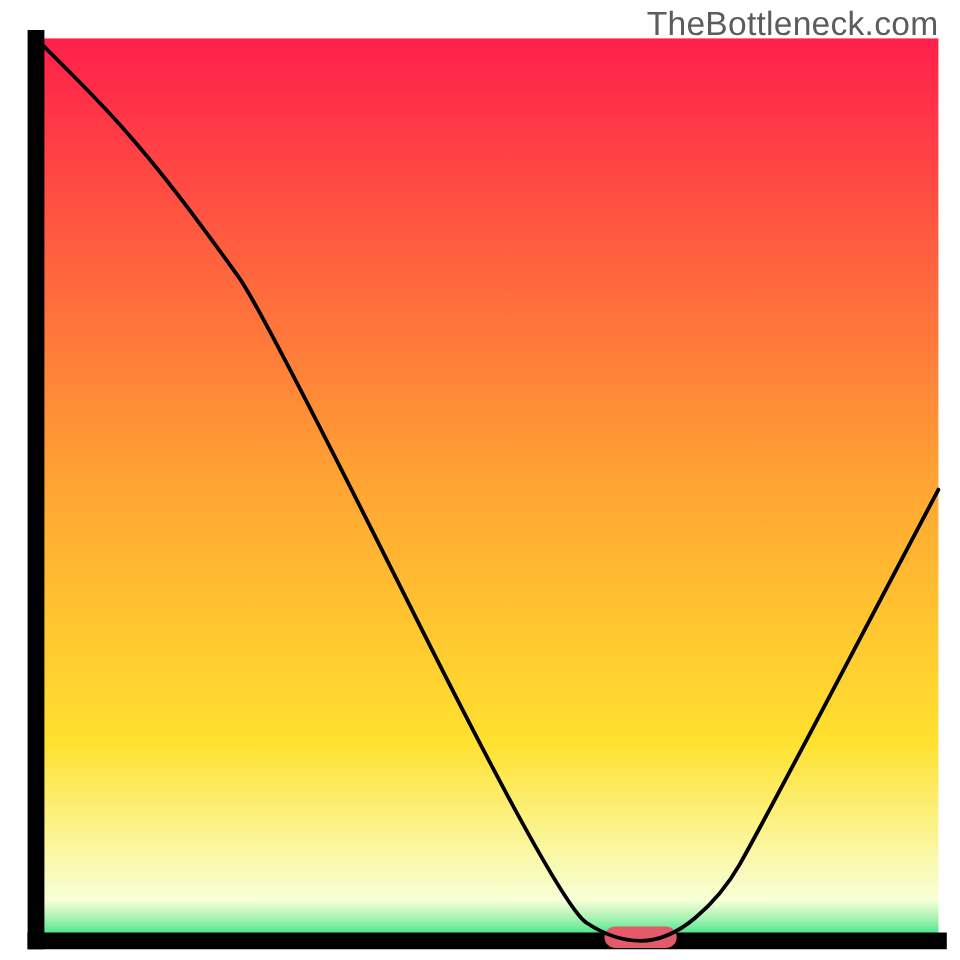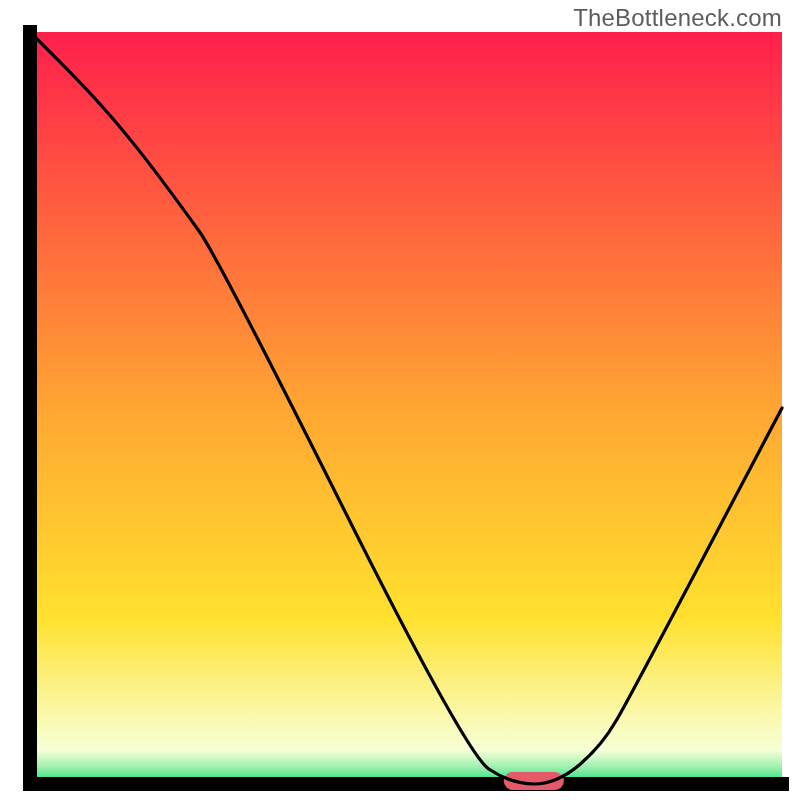--- a/index.html
+++ b/index.html
@@ -12,21 +12,21 @@
   }
   .container {
     position: relative;
     width: 800px;
     height: 800px;
   }
   .watermark {
     position: absolute;
     top: 4px;
     right: 18px;
-    font-size: 24px;
+    font-size: 28px;
     font-weight: 500;
     color: #5c5c5c;
     letter-spacing: 0.2px;
     z-index: 5;
   }
   svg.chart {
     position: absolute;
     top: 0;
     left: 0;
   }

